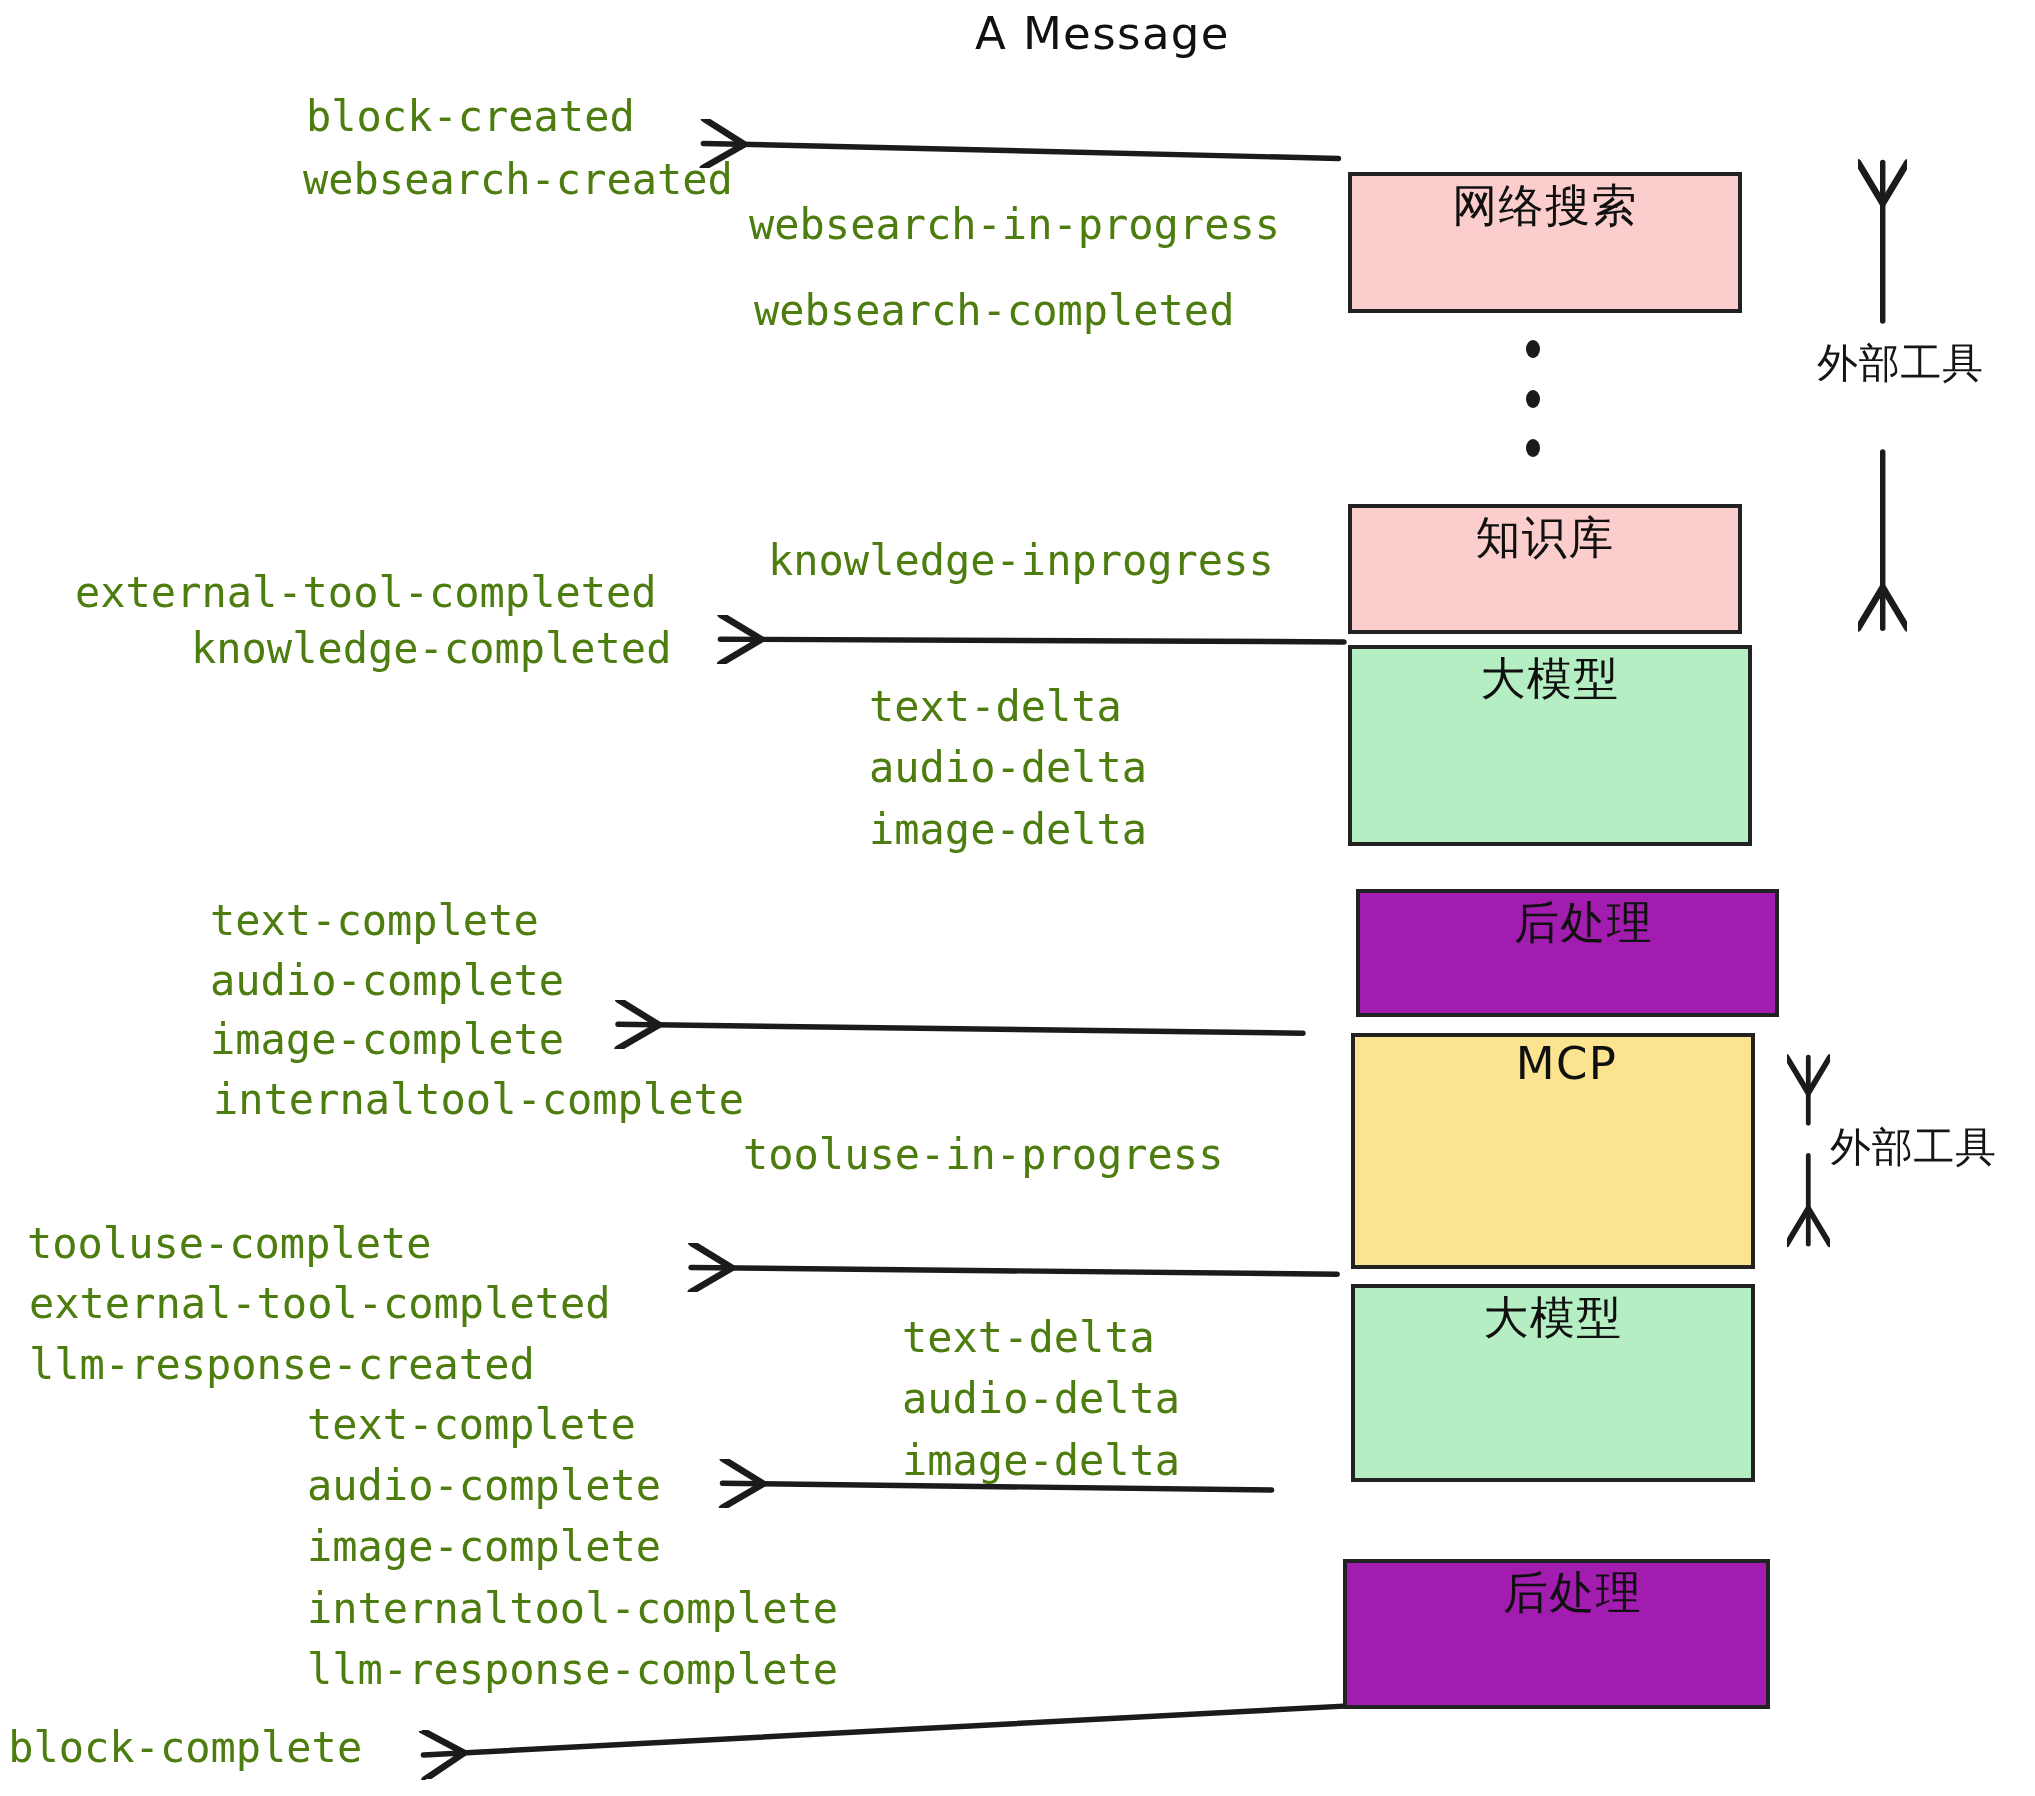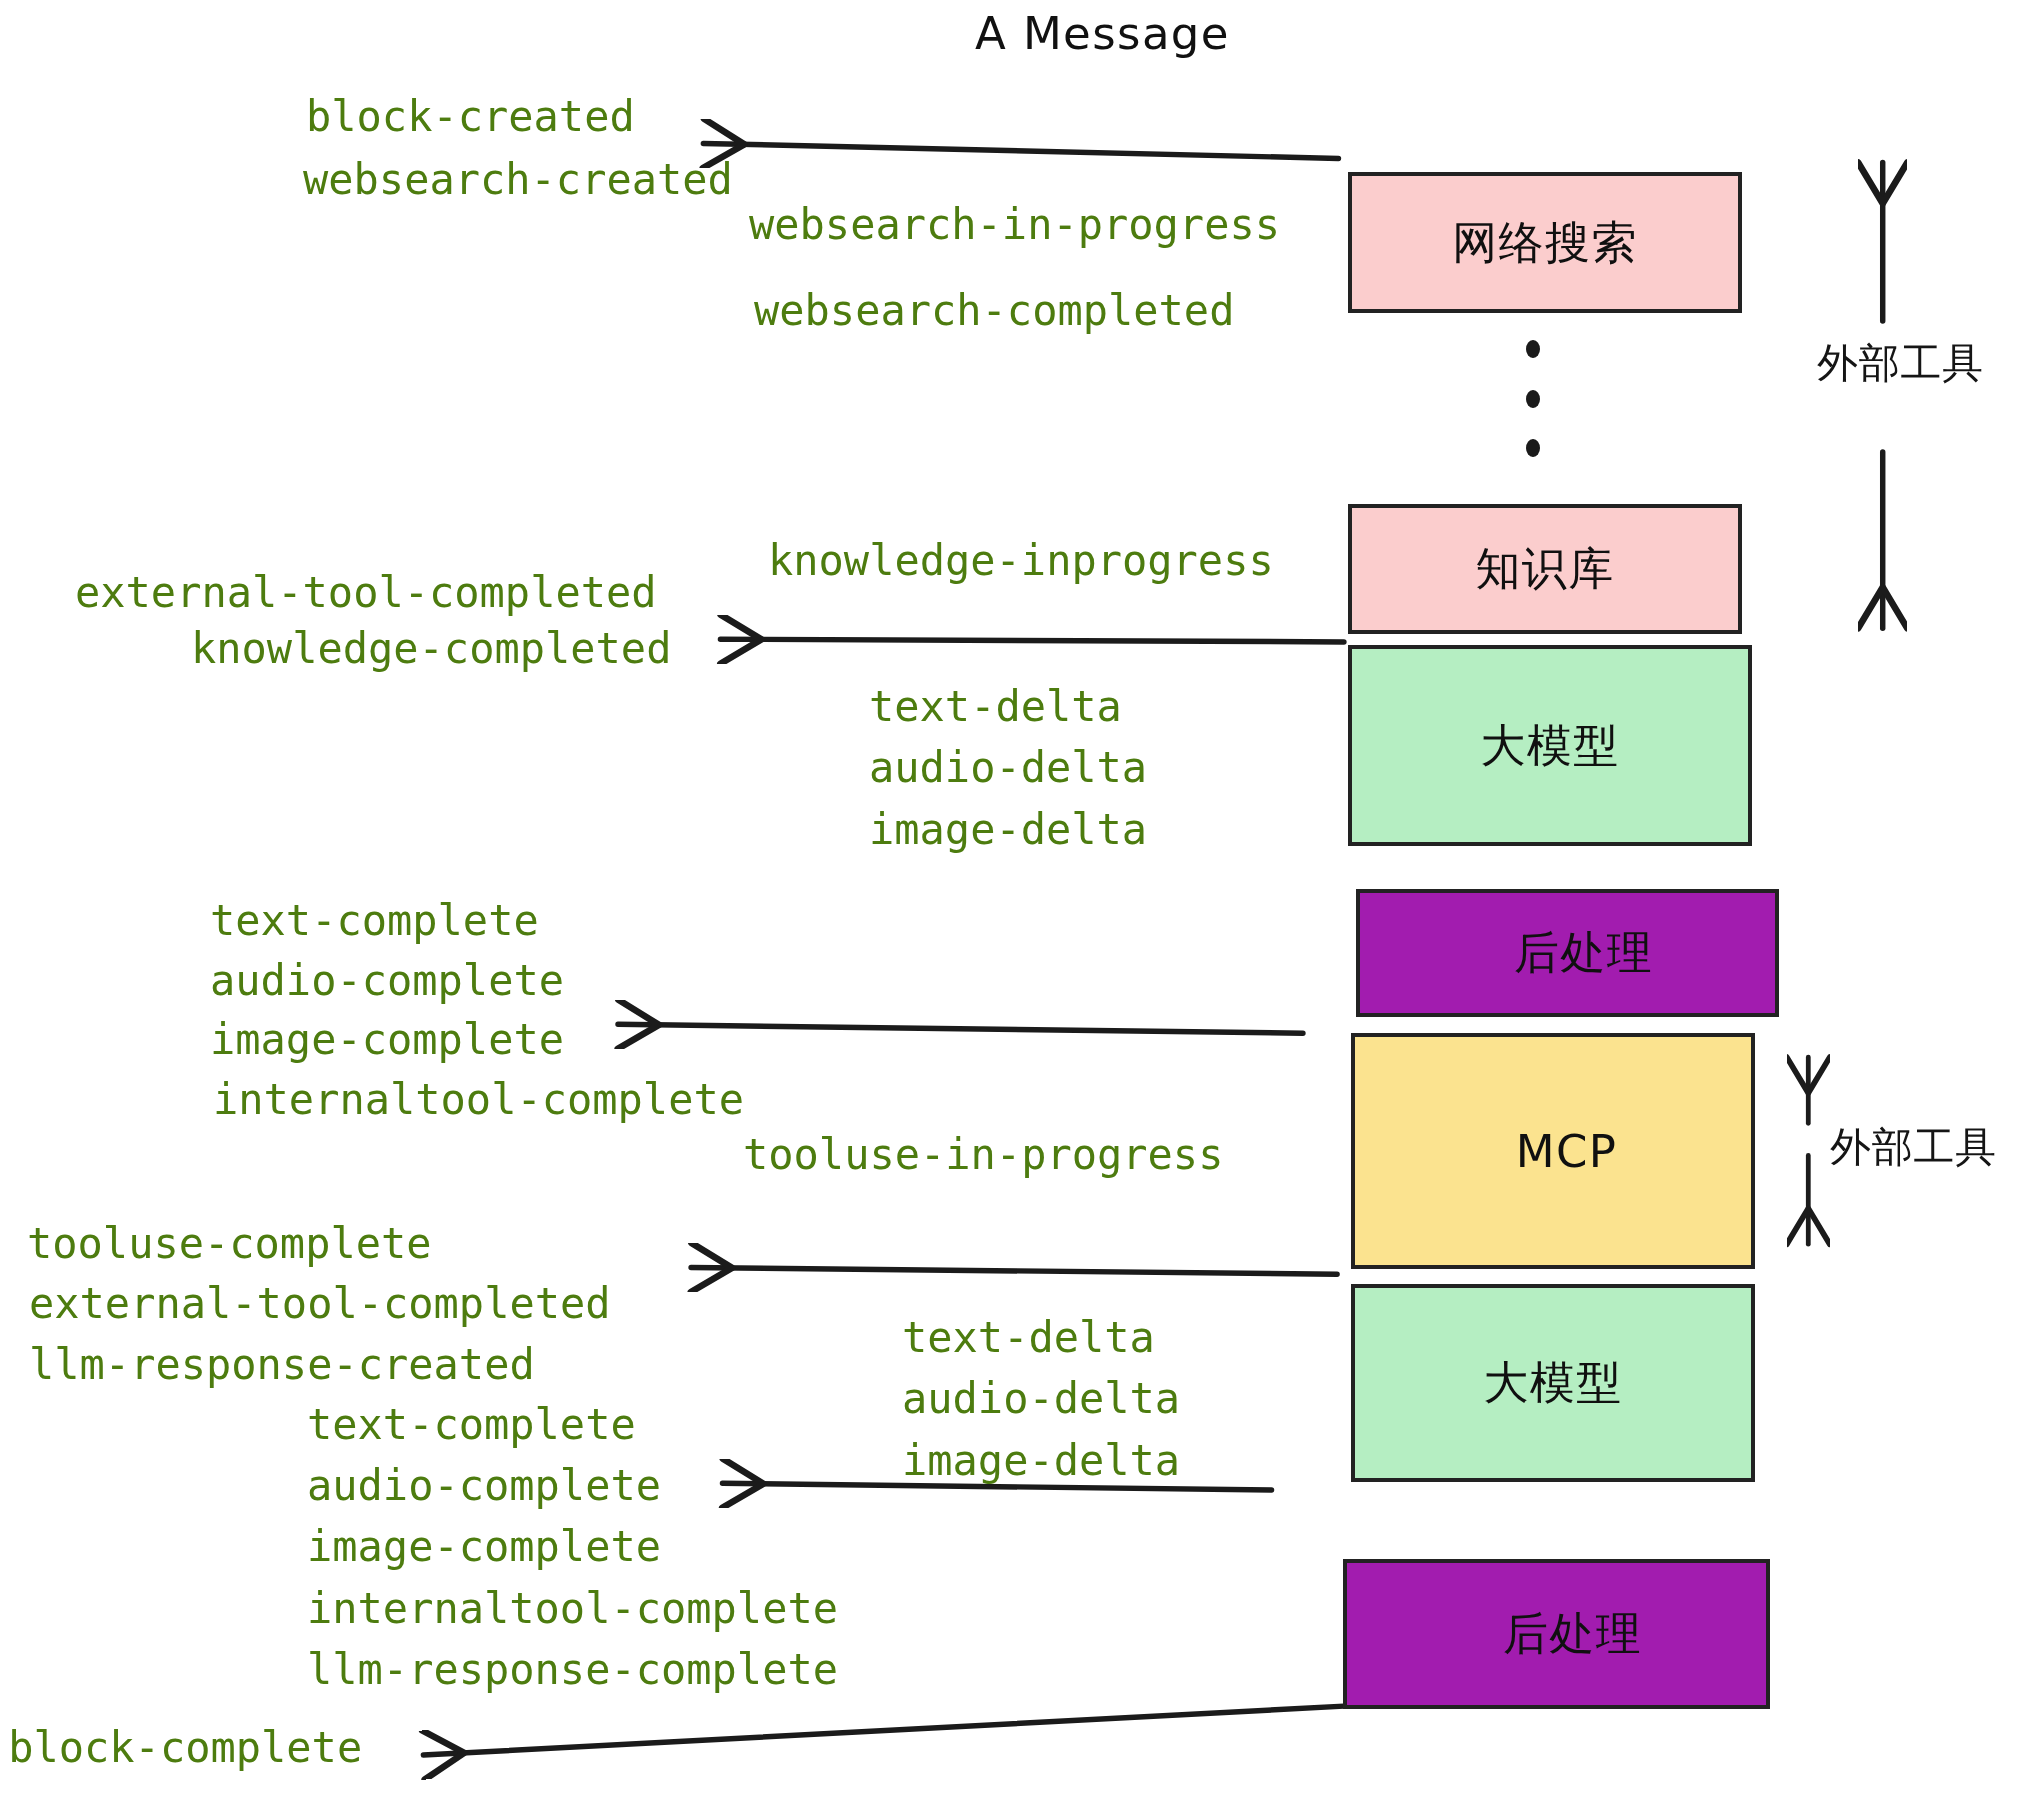--- a/index.html
+++ b/index.html
@@ -25,21 +25,21 @@
     font-size:45px;
     color:#111;
     white-space:nowrap;
     letter-spacing:1.4px;
   }
   .box{
     position:absolute;
     border:4.8px solid #222222;
     box-sizing:border-box;
     display:flex;
-    align-items:center;
+    align-items:flex-start;
     justify-content:center;
     font-family:"DejaVu Sans","Liberation Sans",sans-serif;
     font-size:45px;
     color:#101010;
     letter-spacing:1.4px;
   }
   .box.pink{background:#fbcdcd;}
   .box.green{background:#b5eec2;}
   .box.yellow{background:#fbe38f;padding-left:27px;}
   .box.white{background:#a21caf;padding-left:32px;}

